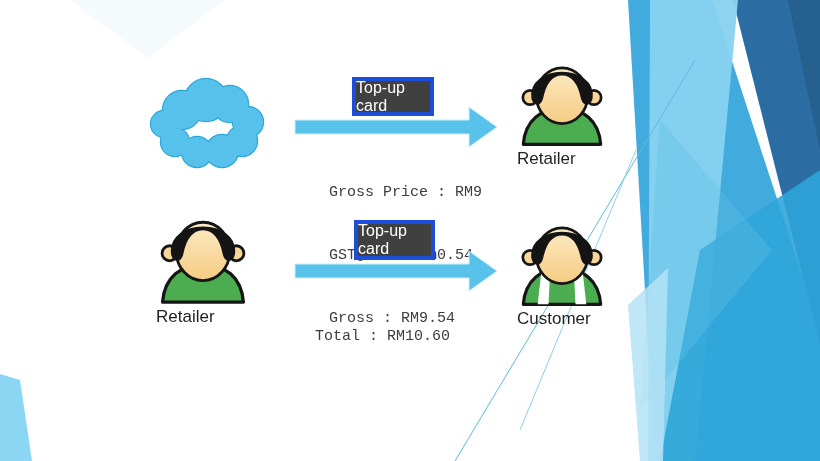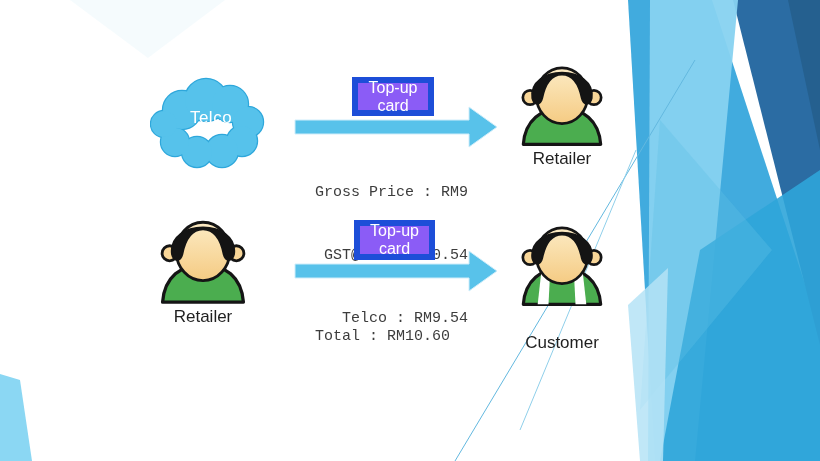--- a/index.html
+++ b/index.html
@@ -16,54 +16,54 @@
   
   .cloud-wrap{left:150px;top:74px;width:122px;height:98px;}
   .cloud-wrap svg{position:absolute;left:0;top:0;width:100%;height:100%;}
   .cloud-label{
     position:absolute;left:0;top:34px;width:100%;
     text-align:center;color:#ffffff;font-size:17px;letter-spacing:.5px;
   }
 
   
   .topup-box{
-    background:#8b5cf6;border:6px solid #1d4ed8;
-    color:#ffffff;text-align:center;
+    background:#404040;border:4px solid #1d4ed8;
+    color:#ffffff;
     font-size:16px;line-height:18px;
     display:flex;flex-direction:column;justify-content:center;
     box-sizing:border-box;
   }
   .topup-1{left:352px;top:77px;width:82px;height:39px;}
   .topup-2{left:354px;top:220px;width:81px;height:40px;}
 
   
   .arrow{width:210px;height:44px;}
   .arrow-1{left:293px;top:105px;}
   .arrow-2{left:293px;top:249px;}
 
   
   .pricing{
     font-family:"Liberation Mono", monospace;
     font-size:15px;line-height:21px;color:#3d3d3d;
     white-space:pre;
   }
-  .pricing-1{left:315px;top:140px;text-align:right;}
+  .pricing-1{left:329px;top:140px;}
   .pricing-2{left:315px;top:284px;}
 
   
   .person{width:100%;height:100%;display:block;}
   .person-retailer-1{left:517px;top:57px;width:90px;height:90px;}
   .person-retailer-2{left:156px;top:211px;width:94px;height:94px;}
   .person-customer{left:517px;top:217px;width:90px;height:90px;}
   .actor-label{
-    font-size:17px;color:#1f1f1f;text-align:center;
+    font-size:17px;color:#1f1f1f;
   }
   .label-retailer-1{left:517px;top:149px;width:90px;}
   .label-retailer-2{left:156px;top:307px;width:94px;}
-  .label-customer{left:517px;top:309px;width:90px;margin-top:24px;}
+  .label-customer{left:517px;top:309px;width:90px;}
 </style>
 </head>
 <body>
 
 <svg width="0" height="0" style="position:absolute">
   <defs>
     <linearGradient id="skinGrad" x1="0" y1="0" x2="0" y2="1">
       <stop offset="0" stop-color="#FCEBC4"></stop>
       <stop offset="1" stop-color="#F5CB83"></stop>
     </linearGradient>
@@ -104,36 +104,35 @@
           <circle cx="56" cy="26" r="21"></circle>
         <circle cx="80" cy="30" r="18"></circle>
           <circle cx="98" cy="48" r="15"></circle>
         <circle cx="92" cy="67" r="15"></circle>
           <circle cx="72" cy="77" r="16"></circle>
         <circle cx="47" cy="78" r="15"></circle>
           <circle cx="25" cy="68" r="14"></circle>
         <circle cx="14" cy="50" r="13"></circle>
       </g>
     </svg>
-    <div class="cloud-label">Telco</div>
   </div>
 
   <div class="abs topup-box topup-1">
     <span>Top-up</span>
     <span>card</span>
   </div>
 
   <svg class="abs arrow arrow-1" viewBox="0 0 210 44">
     <polygon points="2,15 176,15 176,2 204,22 176,42 176,29 2,29" fill="#58C2EA" stroke="#CFEDFA" stroke-width="1"></polygon>
   </svg>
 
   <div class="abs pricing pricing-1">
     <div>Gross Price : RM9</div>
     <div>GST@ 6% : Rm0.54</div>
-    <div>Telco : RM9.54</div>
+    <div>Gross : RM9.54</div>
   </div>
 
   <div class="abs person-retailer-1">
     <svg class="person" viewBox="0 0 100 100">
       <path d="M7,97 C9,70 27,57 50,57 C73,57 91,70 93,97 Z" fill="#4BAD4F" stroke="#151515" stroke-width="3.5" stroke-linejoin="round"></path>
       <path d="M33,57.5 L50,75 L67,57.5 L59,54.5 L50,65 L41,54.5 Z" fill="#FFFFFF" stroke="#333333" stroke-width="1.2" stroke-linejoin="round"></path>
       <circle cx="14.5" cy="45" r="8" fill="#F8D698" stroke="#151515" stroke-width="3"></circle>
       <circle cx="85.5" cy="45" r="8" fill="#F8D698" stroke="#151515" stroke-width="3"></circle>
       <ellipse cx="50" cy="43" rx="28.5" ry="31" fill="url(#skinGrad)" stroke="#151515" stroke-width="3"></ellipse>
       <path d="M17,46 C12,8 88,8 83,46 C81,54 74,54 72,46 C68,26 60,19.5 50,19.5 C40,19.5 32,26 28,46 C26,54 19,54 17,46 Z" fill="#141414" stroke="#141414" stroke-width="2" stroke-linejoin="round"></path>

